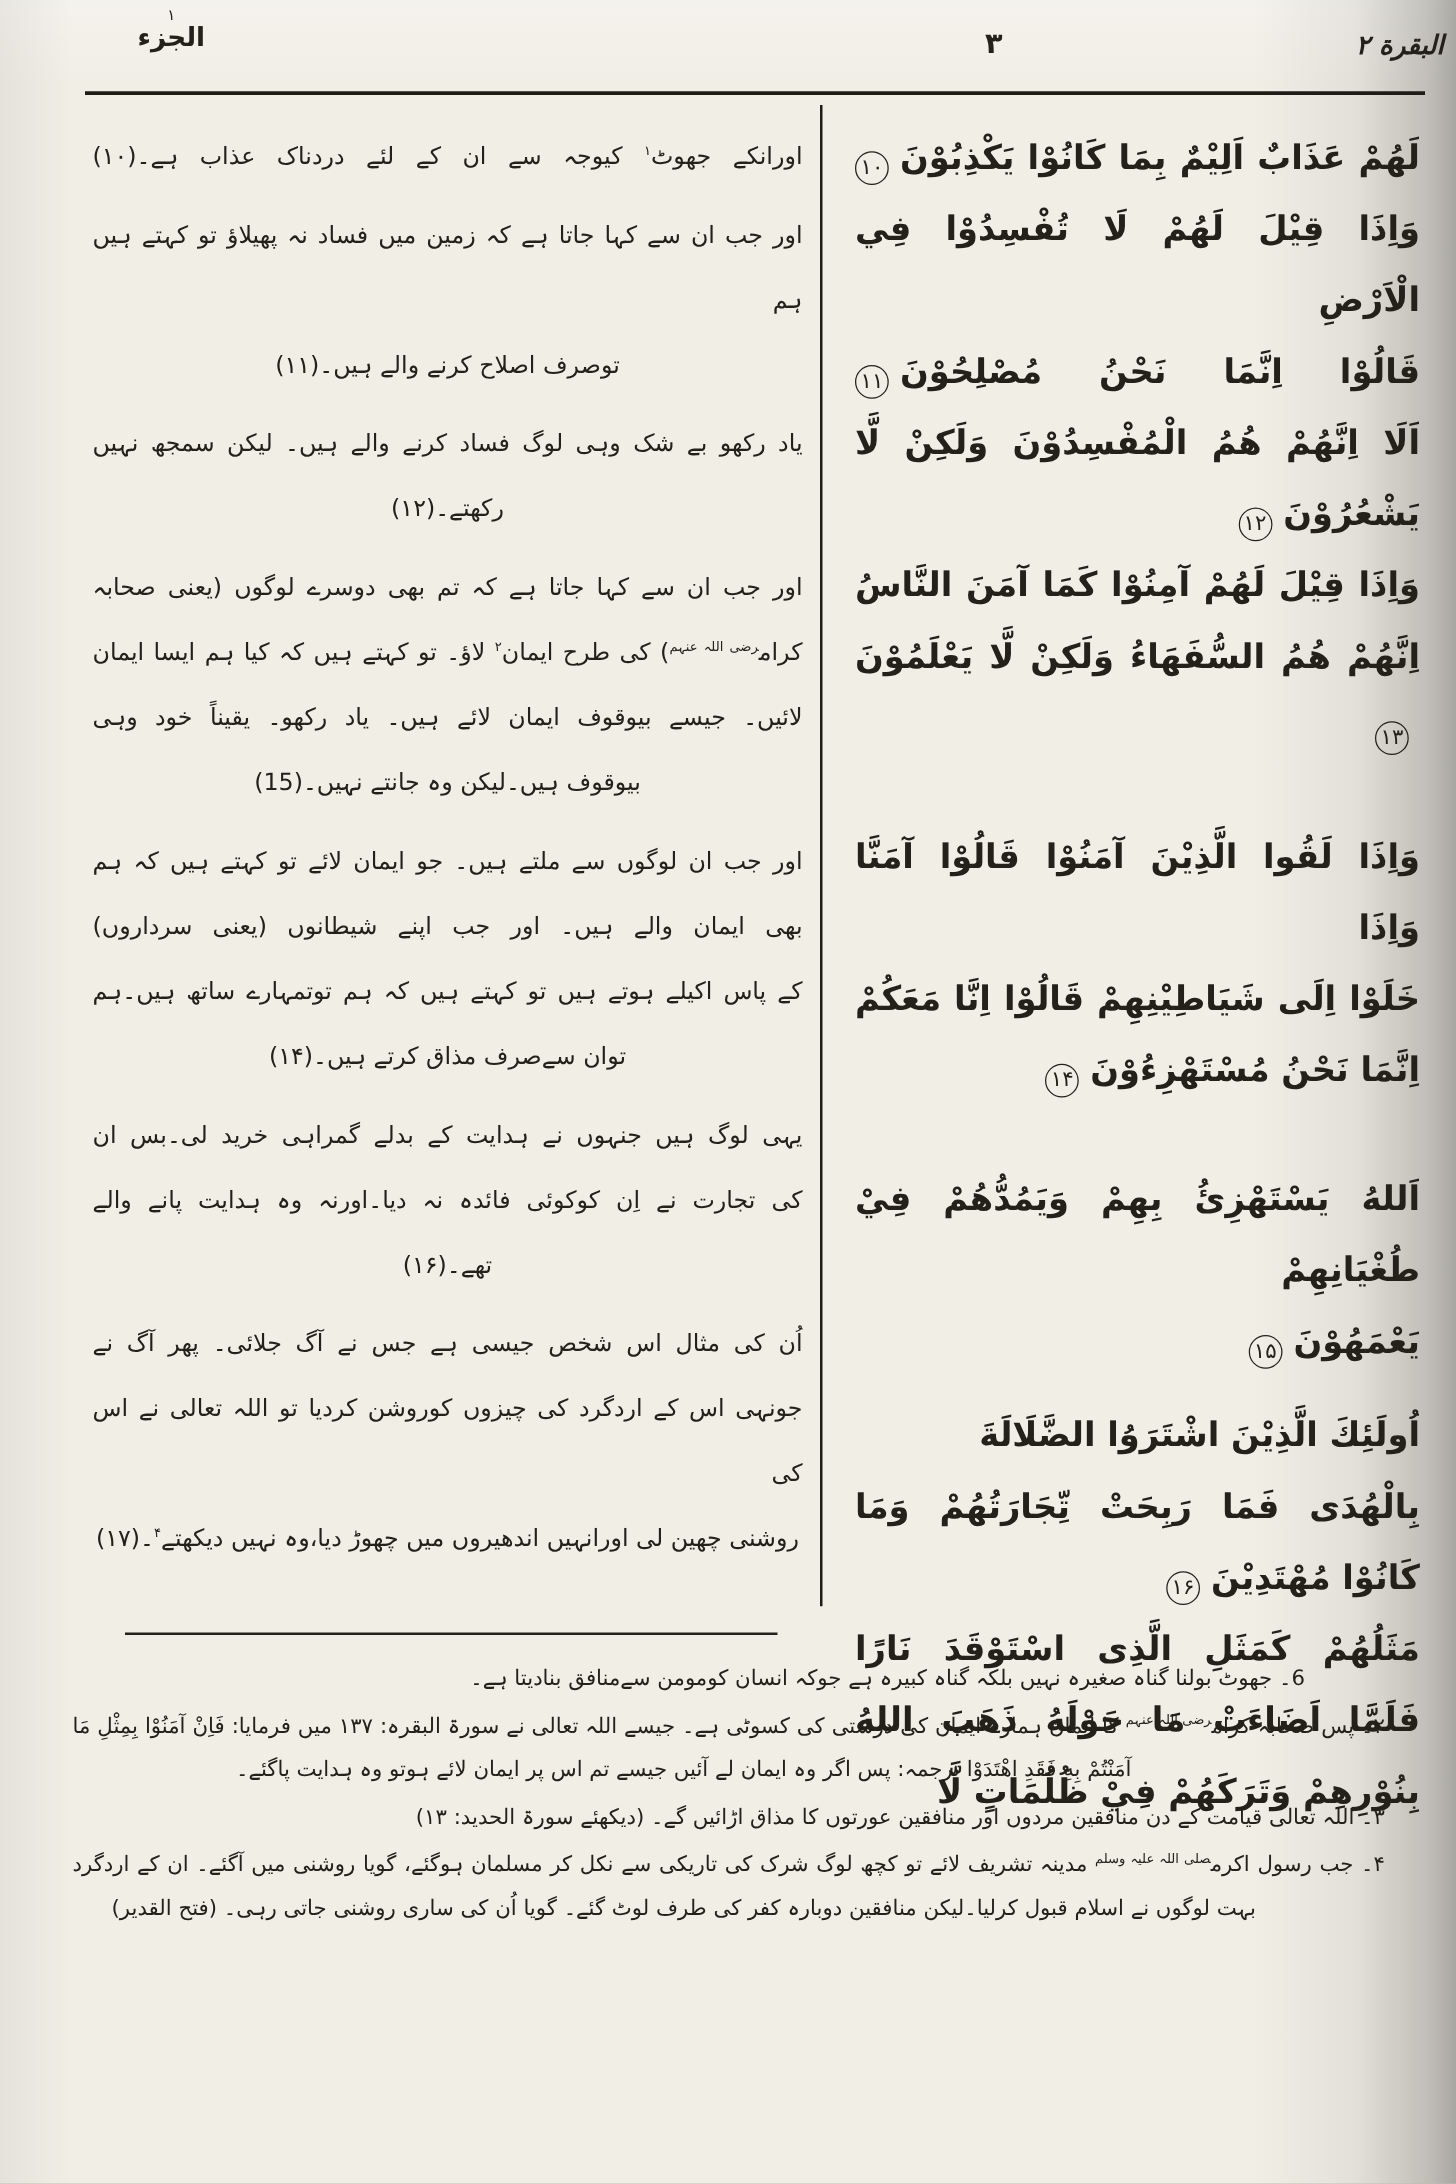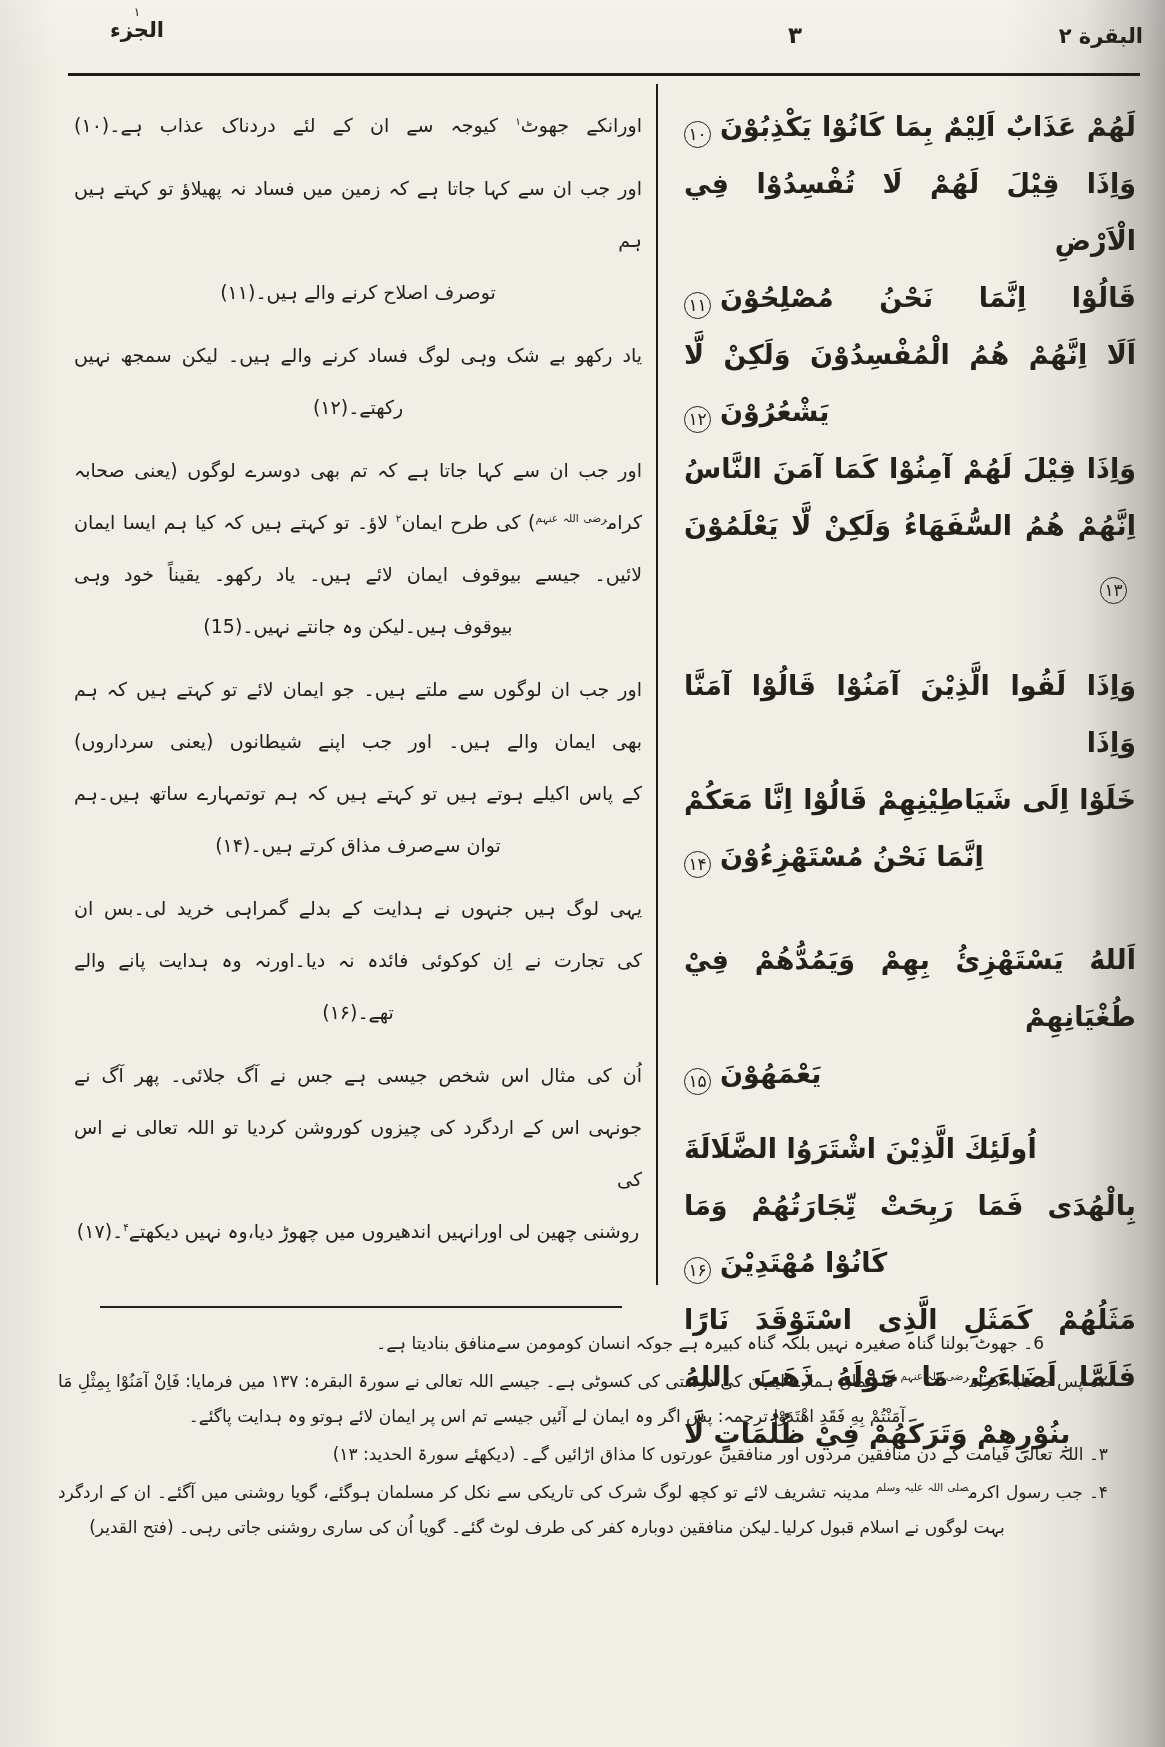--- a/index.html
+++ b/index.html
@@ -13,30 +13,30 @@
         rgba(0,0,0,0.00) 86%, rgba(0,0,0,0.06) 93%,
         rgba(0,0,0,0.20) 98%, rgba(0,0,0,0.30) 100%),
       linear-gradient(to bottom, rgba(255,255,255,0.25) 0%, rgba(0,0,0,0) 4%),
       #f1eee6;
     font-family:"DejaVu Sans",sans-serif;
     color:#24211b;
     overflow:hidden;
     direction:rtl;
   }
   
-  .hdr-right{position:absolute;top:24px;right:22px;font-size:21px;font-weight:bold;}
+  .hdr-right{position:absolute;top:24px;right:10px;font-size:21px;font-weight:bold;font-style:italic;}
   .hdr-center{position:absolute;top:22px;left:788px;font-size:23px;font-weight:bold;}
   .hdr-left{position:absolute;top:6px;left:110px;text-align:center;font-size:21px;font-weight:bold;line-height:1.05;}
   .hdr-left .juz-sup{display:block;font-size:12px;font-weight:normal;}
   .top-rule{position:absolute;top:73px;left:68px;width:1072px;height:3px;background:#1f1c18;}
   
   .vdivider{position:absolute;top:84px;left:656px;width:2px;height:1201px;background:#1f1c18;}
   
   .quran{position:absolute;top:98px;left:684px;width:452px;direction:rtl;}
-  .qline{font-size:27px;font-weight:bold;line-height:57px;text-align:left;letter-spacing:0;}
+  .qline{font-size:27px;font-weight:bold;line-height:57px;text-align:right;letter-spacing:0;}
   .qj{text-align:justify;text-align-last:justify;}
   .gapL{margin-top:46px;}
   .gapS{margin-top:18px;}
   .ayah{
     display:inline-flex;align-items:center;justify-content:center;
     width:25px;height:25px;border:1.6px solid #24211b;border-radius:50%;
     font-size:17px;font-weight:normal;vertical-align:-4px;margin-right:9px;
     letter-spacing:-1px;
   }
   

